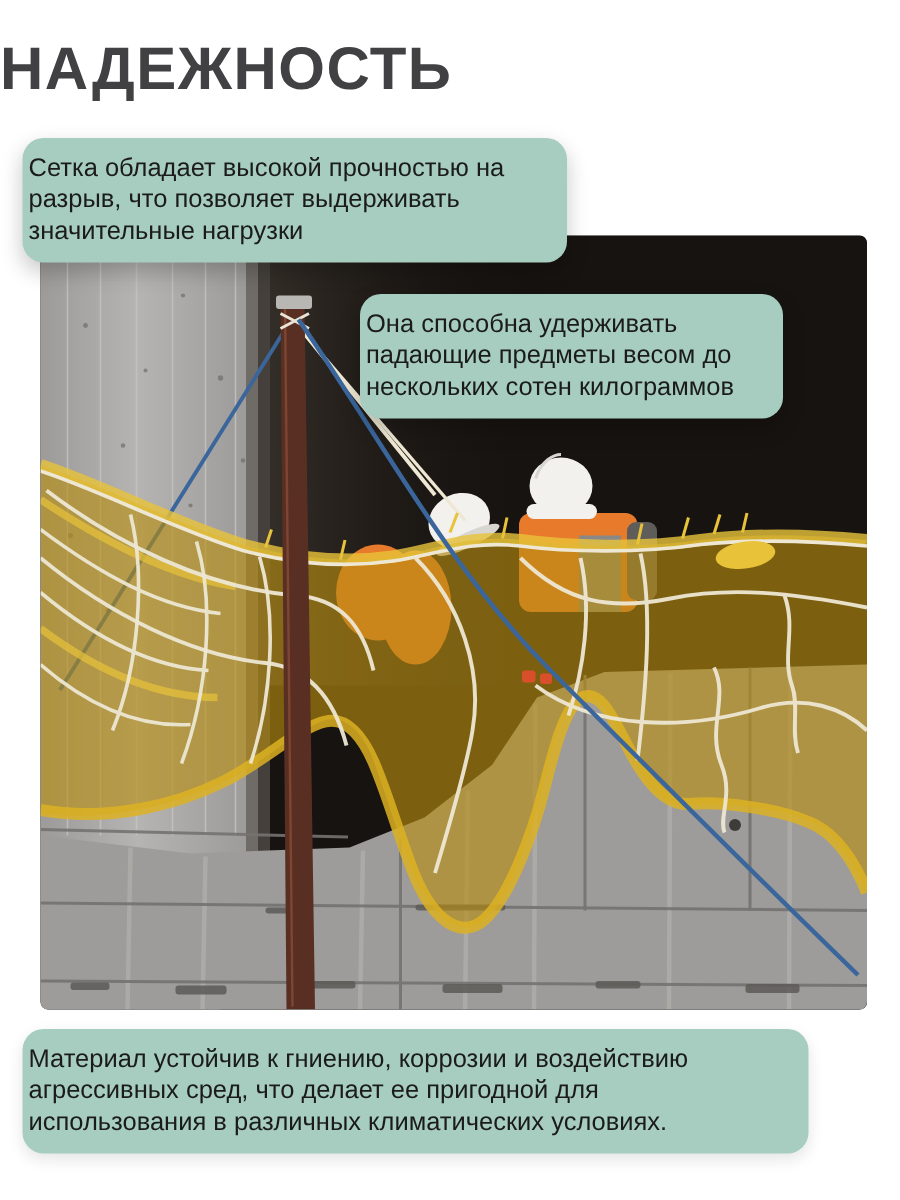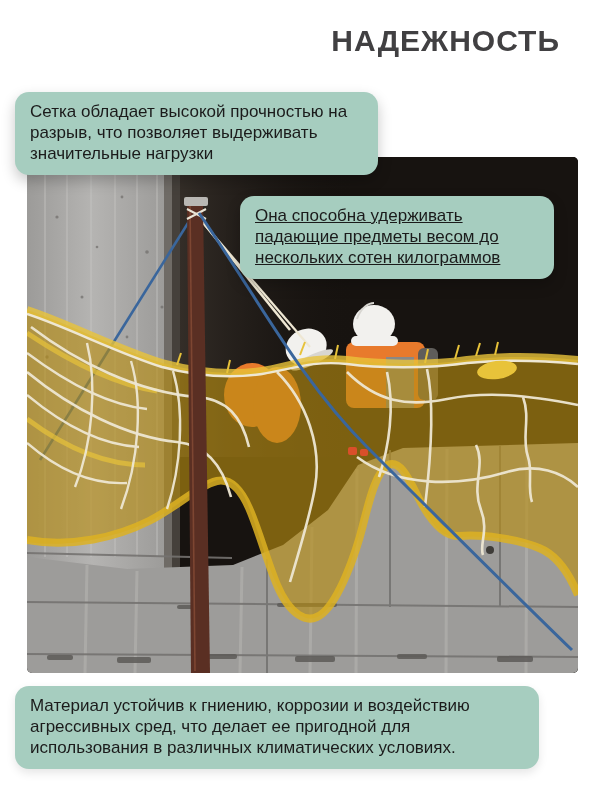--- a/index.html
+++ b/index.html
@@ -1,29 +1,29 @@
 <!DOCTYPE html>
 <html style="--page-bg: #ffffff; --accent-teal: #a6cdbf; --title-color: #414042; --text-dark: #1b1b1b; --net-yellow: #e2b92c; --net-yellow-bright: #e8c33a; --rope-cream: #eee7d3; --rope-blue: #3a669c; --vest-orange: #e87a2c; --helmet-white: #f2f1ee; --pole-brown: #5a2f23; --concrete-light: #a7a6a4; --wall-gray: #9d9c9a; --dark-bg: #171310;"><head>
 <meta charset="utf-8">
 <style>
   html,body{margin:0;padding:0;}
   body{font-family:"Liberation Sans","DejaVu Sans",sans-serif;background:#ffffff;}
   .page{position:relative;width:600px;height:800px;background:var(--page-bg,#ffffff);overflow:hidden;}
   .poster-title{
-    position:absolute;left:0;top:24px;width:560px;text-align:right;
-    font-size:30px;font-weight:800;letter-spacing:1px;color:var(--title-color,#414042);
+    position:absolute;left:0;top:24px;width:560px;text-align:left;
+    font-size:40px;font-weight:800;letter-spacing:1px;color:var(--title-color,#414042);
   }
   .callout{
     position:absolute;background:var(--accent-teal,#a6cdbf);color:var(--text-dark,#1b1b1b);
     font-size:17px;line-height:1.24;font-weight:500;border-radius:14px;
-    padding:9px 15px 11px 15px;white-space:pre-line;box-sizing:border-box;
+    padding:9px 15px 11px 4px;white-space:pre-line;box-sizing:border-box;
     box-shadow:0 6px 14px rgba(0,0,0,0.22);z-index:3;
   }
   #callout-top{left:15px;top:92px;width:363px;}
-  #callout-middle{left:240px;top:196px;width:314px;text-decoration:underline;}
+  #callout-middle{left:240px;top:196px;width:282px;}
   #callout-bottom{left:15px;top:686px;width:524px;box-shadow:0 4px 10px rgba(0,0,0,0.10);}
   .photo{
     position:absolute;left:27px;top:157px;width:551px;height:516px;
     border-radius:5px;overflow:hidden;background:#171310;z-index:1;
   }
   .photo svg{display:block;}
 </style>
 </head>
 <body>
 

